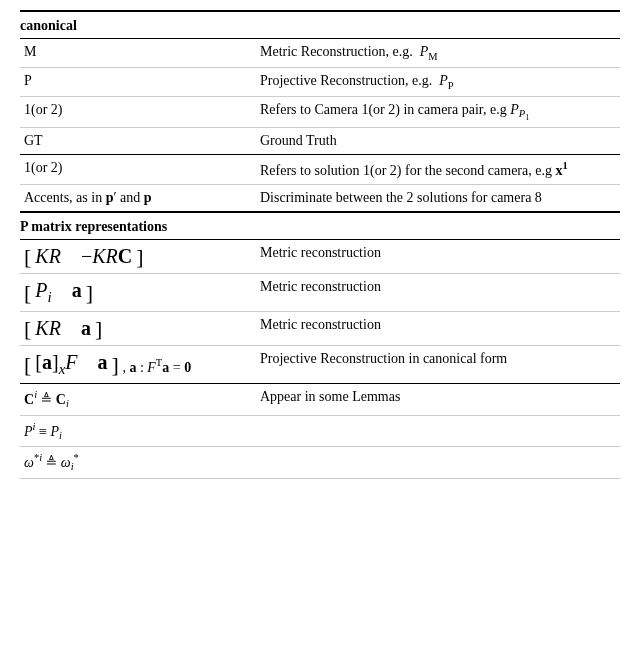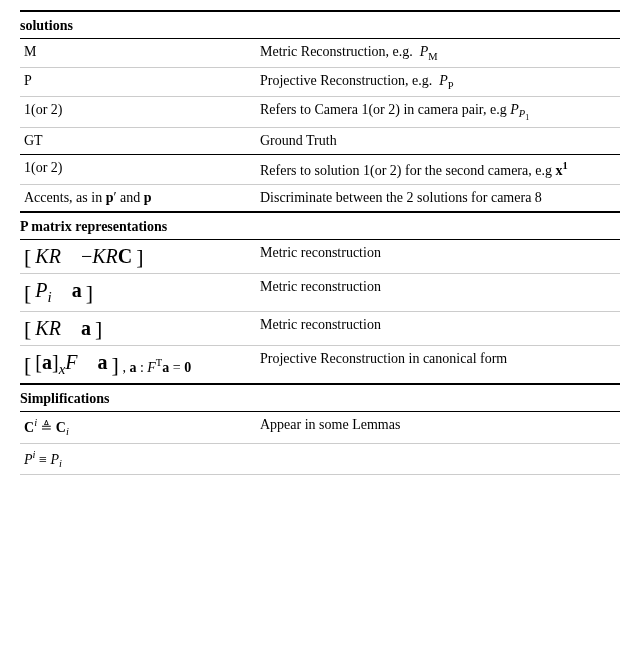--- a/index.html
+++ b/index.html
@@ -61,21 +61,21 @@
       font-size: 20px;
     }
   </style>
 </head>
 <body>
 
 <table>
   <tbody>
 
     <tr class="section-header">
-      <td colspan="2">solutions</td>
+      <td colspan="2">canonical</td>
     </tr>
     <tr class="row-item">
       <td>M</td>
       <td>Metric Reconstruction, e.g.&nbsp; <i>P</i><sub>M</sub></td>
     </tr>
     <tr class="row-item">
       <td>P</td>
       <td>Projective Reconstruction, e.g.&nbsp; <i>P</i><sub>P</sub></td>
     </tr>
     <tr class="row-item">
@@ -134,25 +134,26 @@
         <span class="matrix-bracket">
           <span class="bracket-left">[</span>
           <span class="matrix-content">[<b>a</b>]<sub><i>x</i></sub><i>F</i> &nbsp;&nbsp; <b>a</b></span>
           <span class="bracket-right">]</span>
         </span>
         , <b>a</b> : <i>F</i><sup>T</sup><b>a</b> = <b>0</b>
       </td>
       <td>Projective Reconstruction in canonical form</td>
     </tr>
 
-    <tr class="section-header">
-      <td colspan="2">Simplifications</td>
-    </tr>
     <tr class="row-item">
       <td><b>C</b><sup><i>i</i></sup> ≜ <b>C</b><sub><i>i</i></sub></td>
       <td>Appear in some Lemmas</td>
     </tr>
     <tr class="row-item">
       <td><i>P</i><sup><i>i</i></sup> ≡ <i>P</i><sub><i>i</i></sub></td>
       <td></td>
     </tr>
+    <tr class="row-item">
+      <td><i>ω</i><sup>*<i>i</i></sup> ≜ <i>ω</i><sub><i>i</i></sub><sup>*</sup></td>
+      <td></td>
+    </tr>
   </tbody>
 </table>
 
 </body></html>

